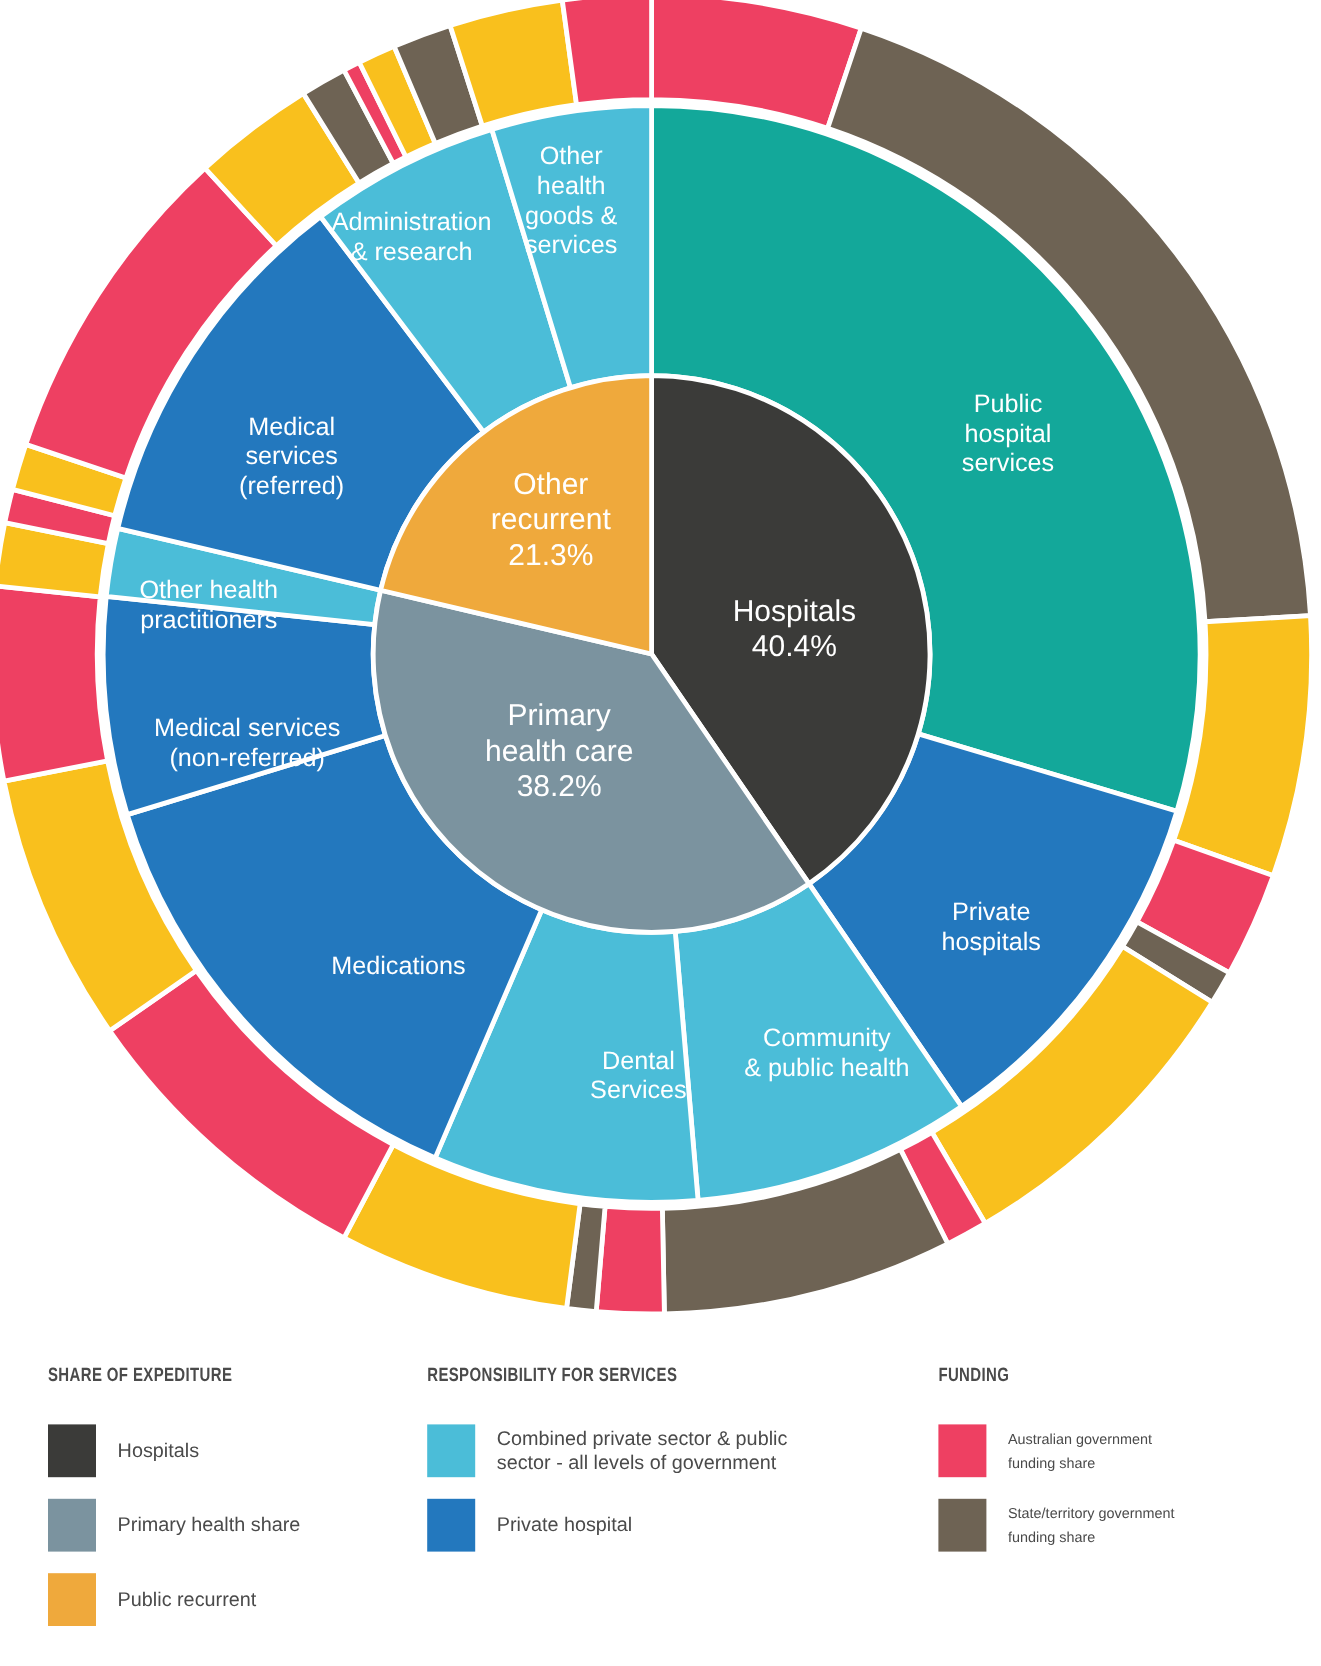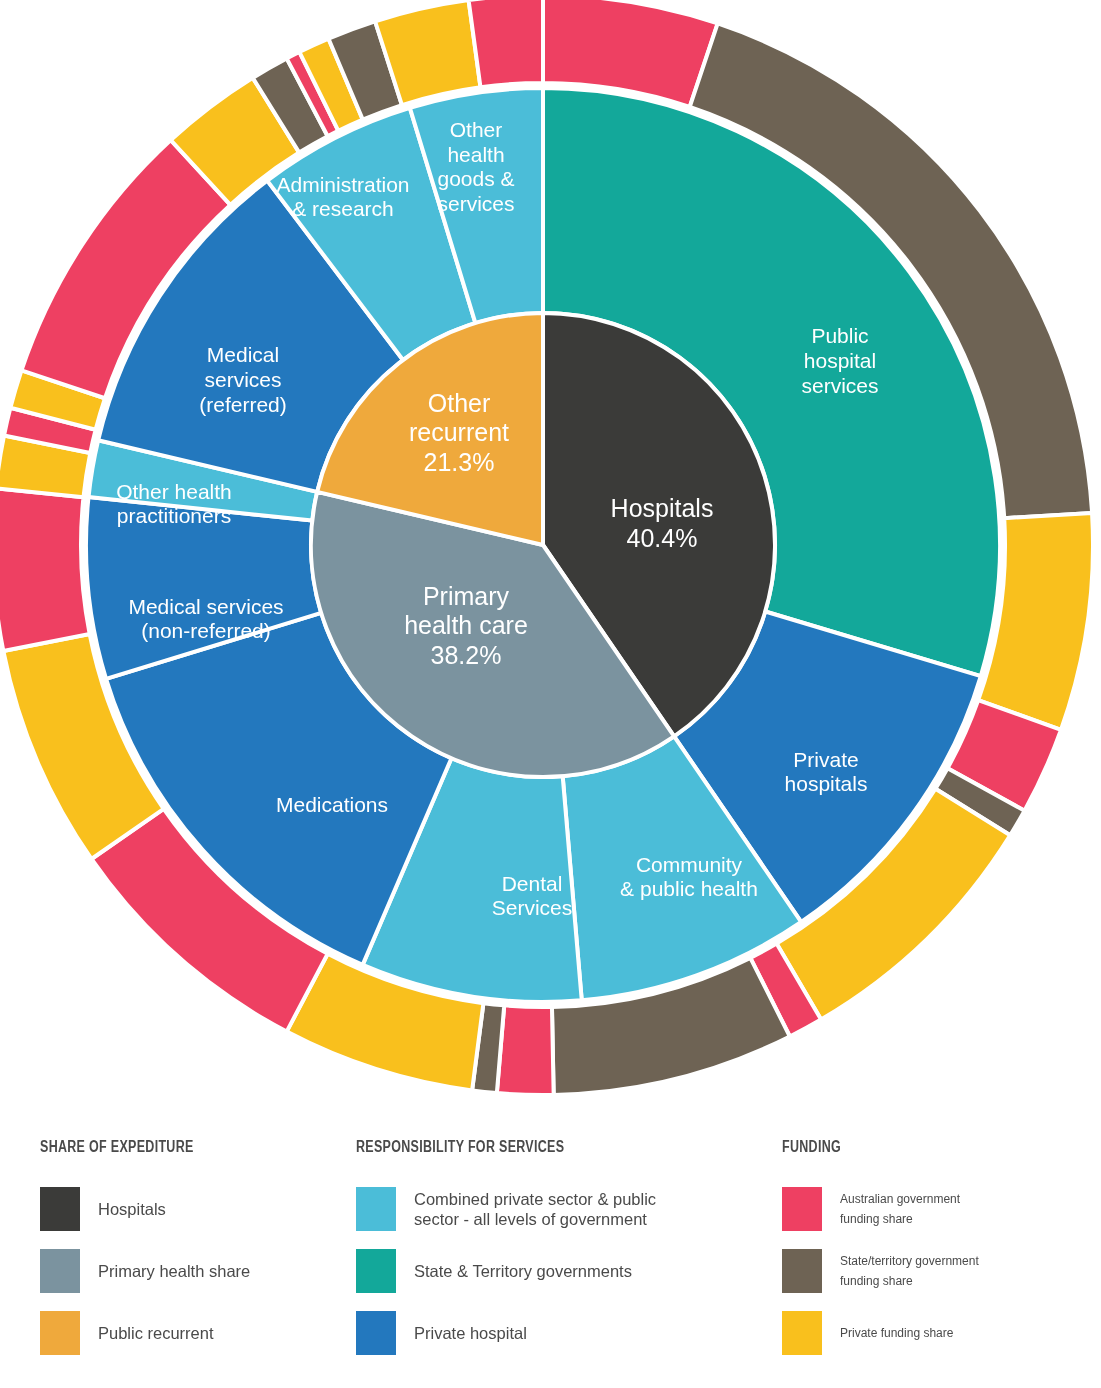--- a/index.html
+++ b/index.html
@@ -159,40 +159,32 @@
   </div>
 
   <div class="legend-col col2">
     <div class="legend-title">RESPONSIBILITY FOR SERVICES</div>
     <div class="legend-items">
       <div class="legend-row">
         <span class="swatch" style="background: rgb(75, 189, 216);"></span>
         <span class="legend-label">Combined private sector &amp; public<br>sector - all levels of government</span>
       </div>
       <div class="legend-row">
-        <span class="swatch" style="background: rgb(19, 168, 154);"></span>
-        <span class="legend-label">State &amp; Territory governments</span>
-      </div>
-      <div class="legend-row">
         <span class="swatch" style="background: rgb(35, 120, 190);"></span>
         <span class="legend-label">Private hospital</span>
       </div>
     </div>
   </div>
 
   <div class="legend-col col3">
     <div class="legend-title">FUNDING</div>
     <div class="legend-items">
       <div class="legend-row">
         <span class="swatch" style="background: rgb(238, 64, 98);"></span>
         <span class="legend-label">Australian government<br>funding share</span>
       </div>
       <div class="legend-row">
         <span class="swatch" style="background: rgb(110, 99, 84);"></span>
         <span class="legend-label">State/territory government<br>funding share</span>
       </div>
-      <div class="legend-row">
-        <span class="swatch" style="background: rgb(249, 192, 29);"></span>
-        <span class="legend-label">Private funding share</span>
-      </div>
     </div>
   </div>
 </div>
 
 </body></html>

